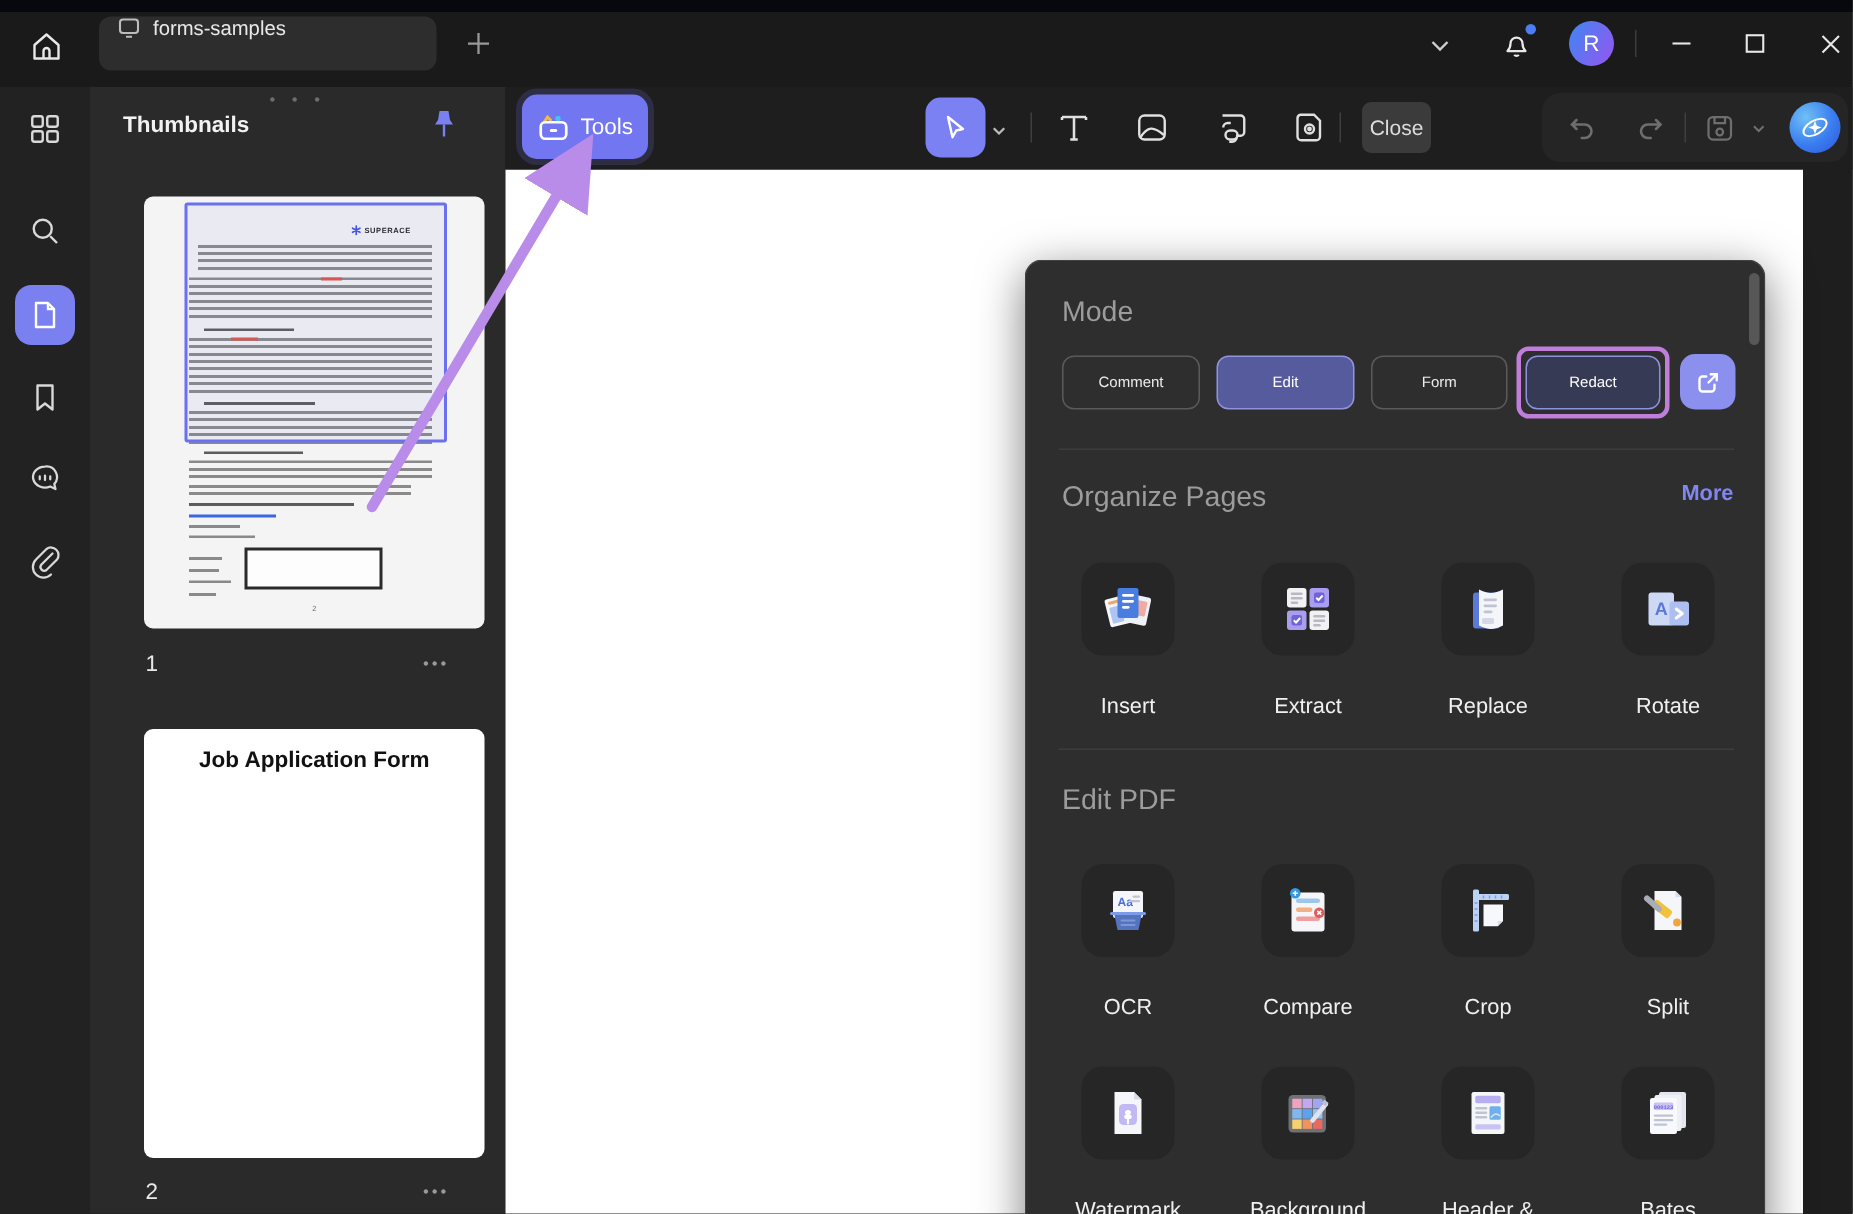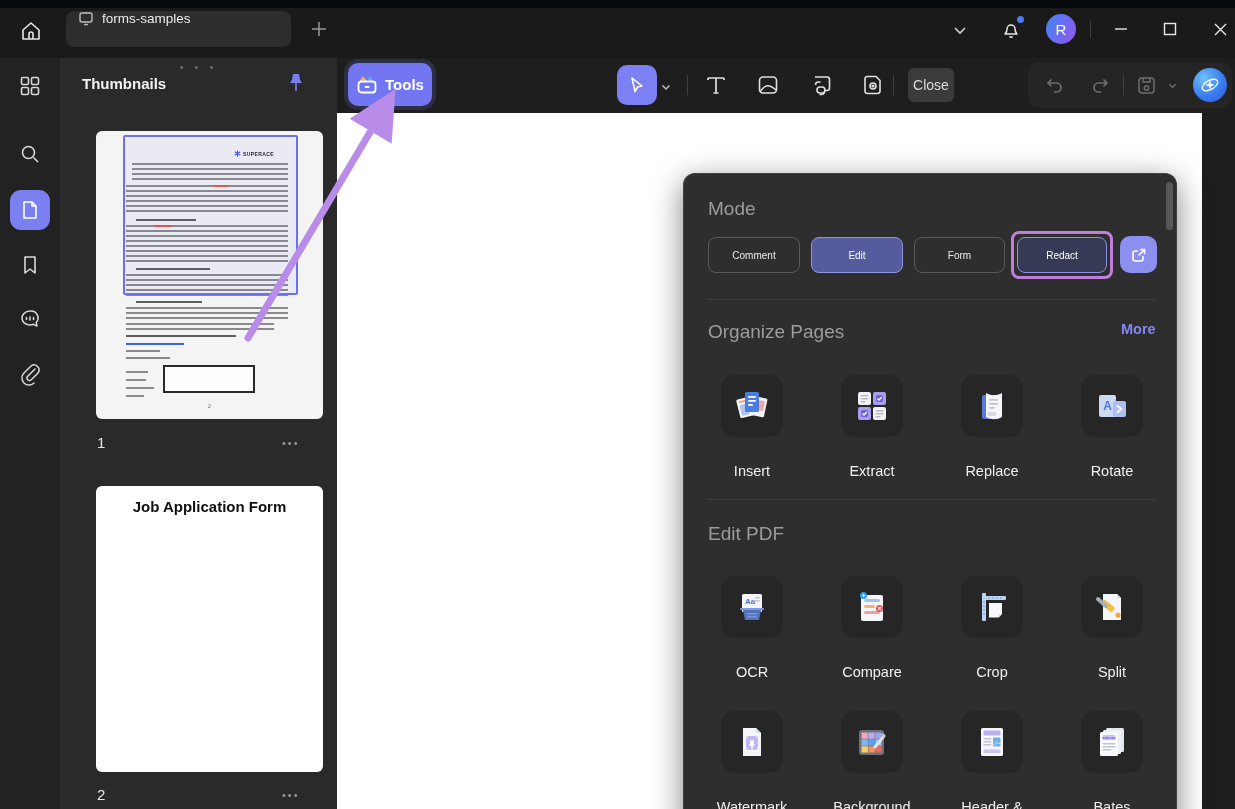--- a/index.html
+++ b/index.html
@@ -57,21 +57,21 @@
   #thumb2-title { position:absolute; left:0; right:0; top:12px; text-align:center;
                   color:#111; font-size:15px; font-weight:700; }
   .t1-foot { position:absolute; left:0; right:0; top:272px; text-align:center; font-size:5px; color:#666; }
 
   
   #viewer { position:absolute; left:337px; top:58px; width:898px; height:751px; background:#1e1e1e; }
   #vtoolbar { position:absolute; left:0; top:0; width:898px; height:55px; background:#1e1e1e; }
   #tools-btn { position:absolute; left:11px; top:5px; width:84px; height:43px; background:#7276f0;
                border-radius:10px; display:flex; align-items:center; justify-content:center; gap:7px;
                box-shadow:0 0 0 4px rgba(114,118,240,0.18); }
-  #tools-btn .lbl { color:#fff; font-size:15px; font-weight:700; }
+  #tools-btn .lbl { color:#fff; font-size:15px; font-weight:400; }
   .vt-icon { position:absolute; top:9px; width:34px; height:36px; color:#e0e0e0;
              display:flex; align-items:center; justify-content:center; }
   #cursor-btn { position:absolute; left:280px; top:7px; width:40px; height:40px; background:#7b80f2;
                 border-radius:10px; display:flex; align-items:center; justify-content:center; }
   #cursor-chevron { left:320px; top:11px; width:18px; color:#bdbdbd; }
   .vt-sep { position:absolute; top:17px; width:1px; height:20px; background:#3f3f3f; }
   #close-tool-btn { position:absolute; left:571px; top:10px; width:46px; height:34px; background:#3b3b3b;
                     border-radius:6px; color:#dddddd; font-size:14px;
                     display:flex; align-items:center; justify-content:center; }
   #right-group { position:absolute; left:691px; top:4px; width:204px; height:46px; background:#252525;

